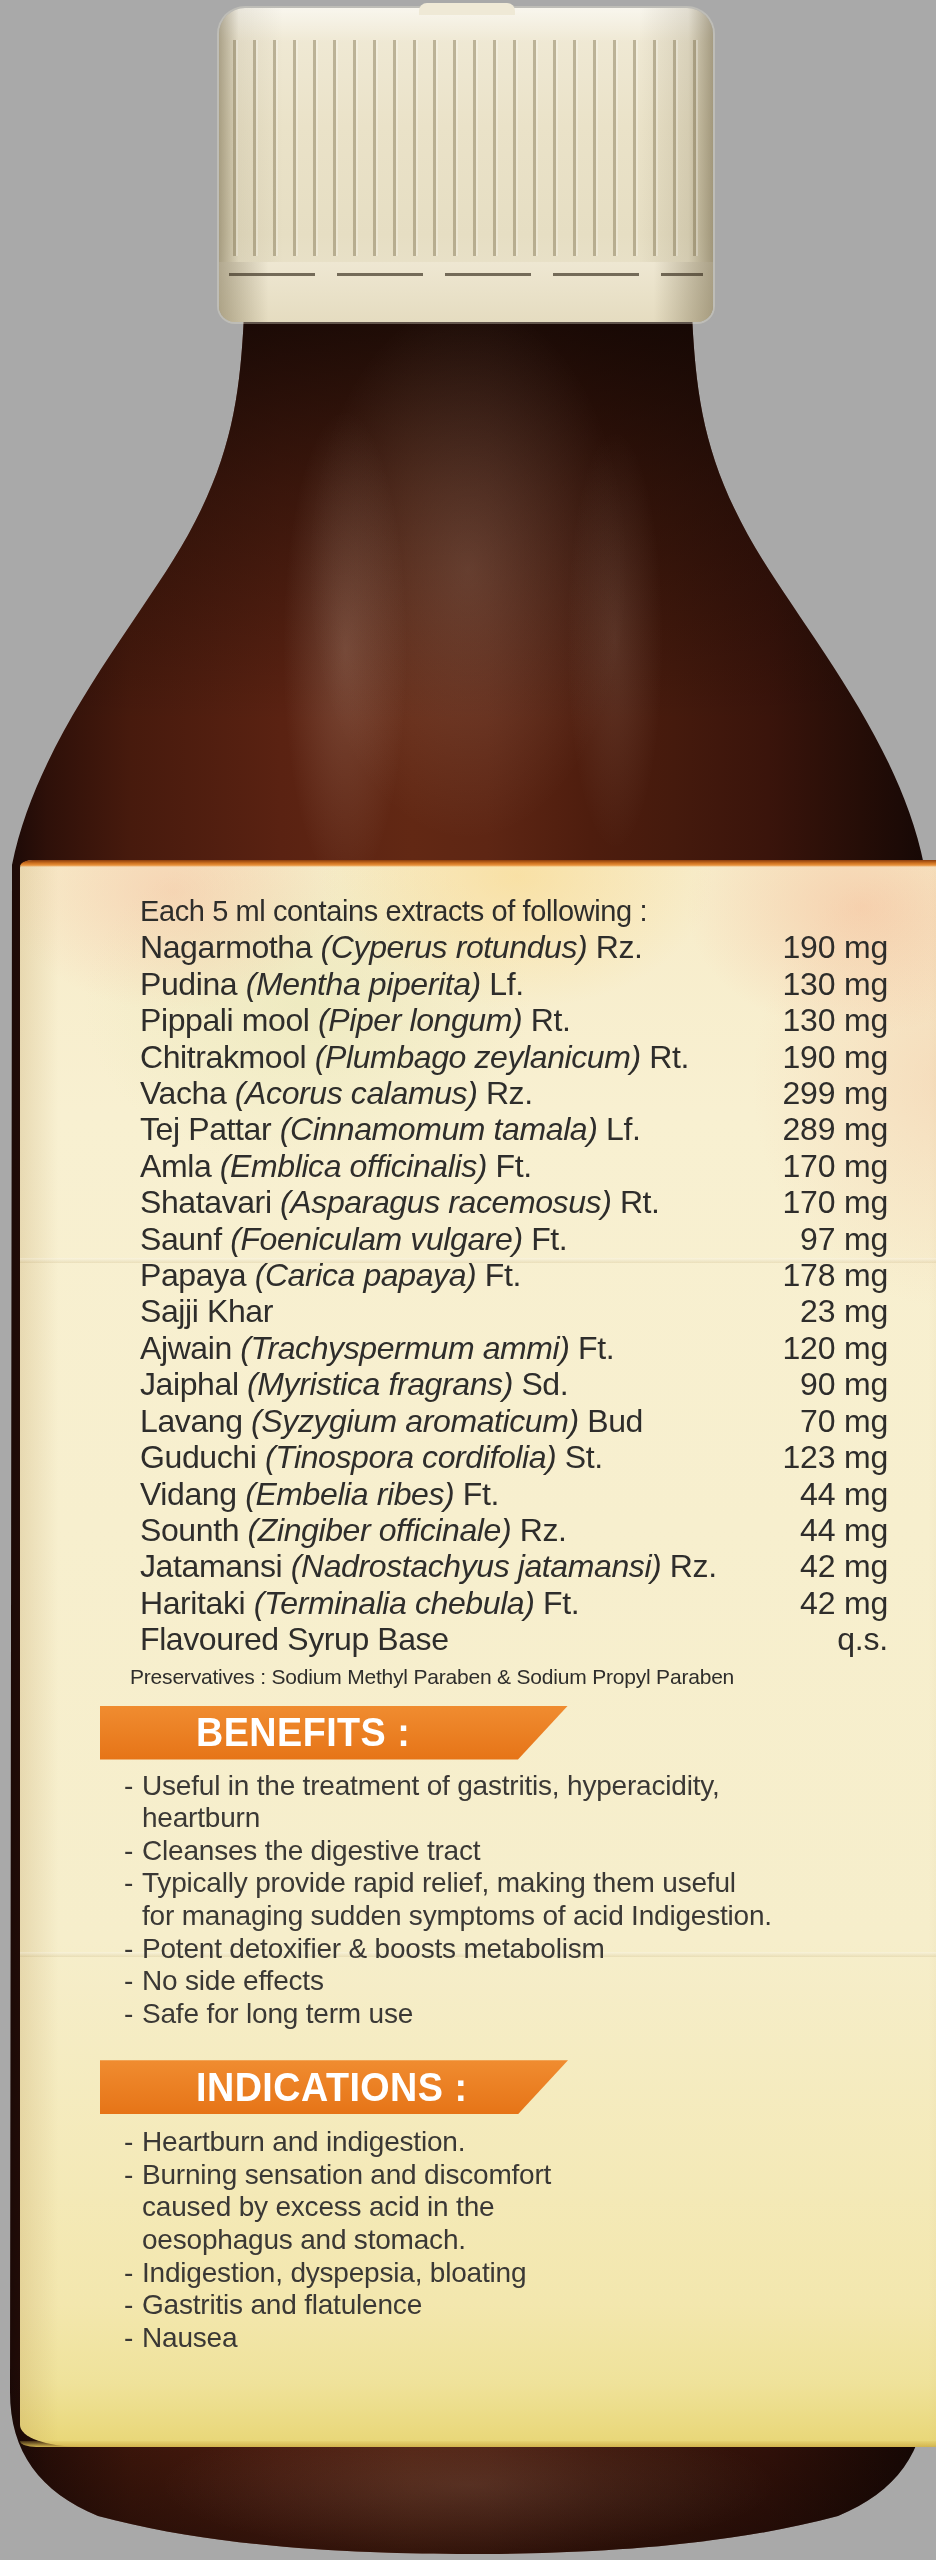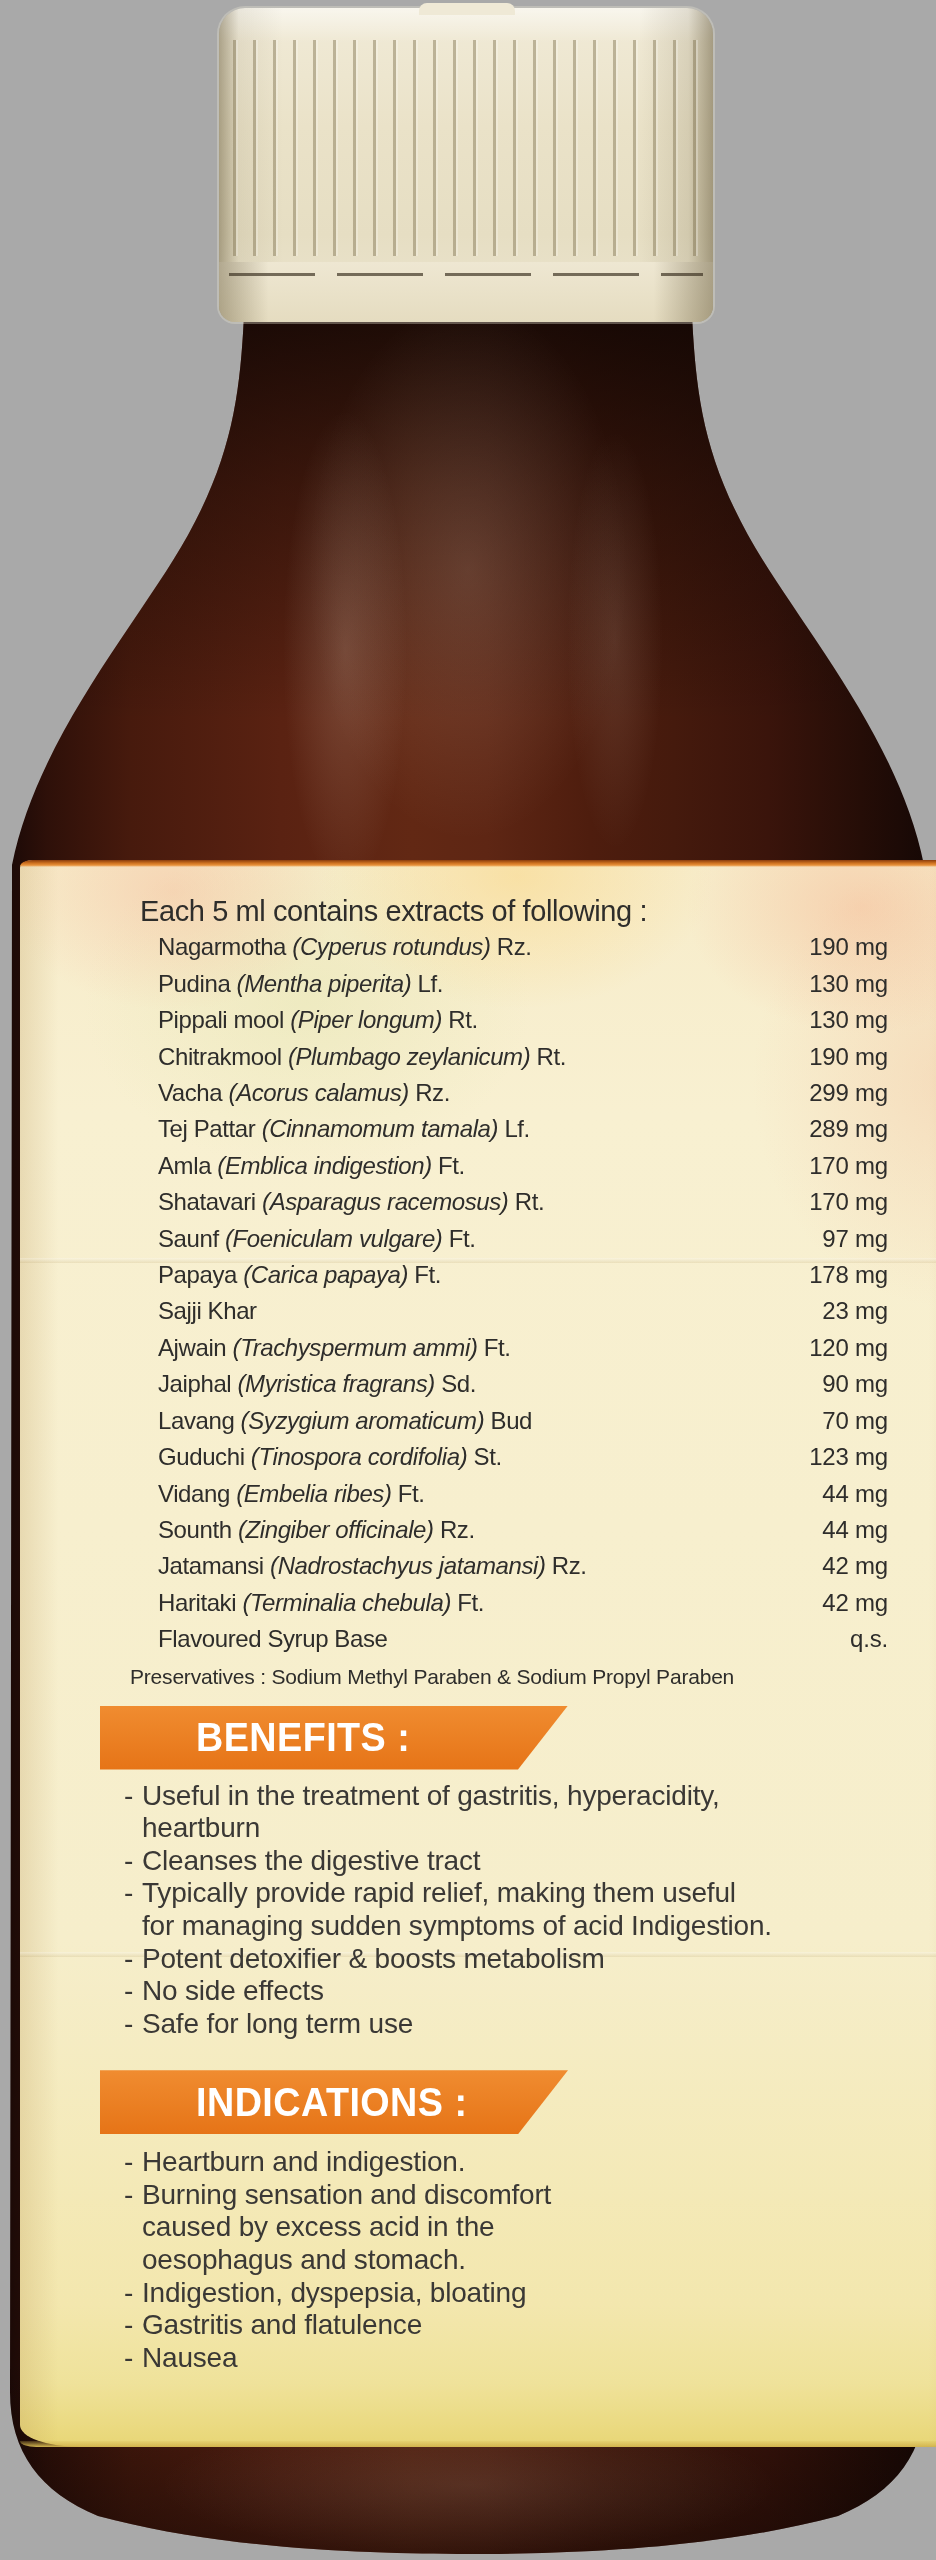--- a/index.html
+++ b/index.html
@@ -70,30 +70,30 @@
     background:linear-gradient(180deg, rgba(255,255,255,.65), rgba(150,118,48,.30));}
   .seam-1{top:398px;} .seam-2{top:1092px;}
   .label-inner{
     position:absolute;left:0;top:0;right:0;bottom:0;
     padding:33px 88px 0 120px;box-sizing:border-box;
     color:#2e2d2b;
   }
   .comp-header{font-size:29px;line-height:36.4px;letter-spacing:-0.4px;}
   .ing-row{
     display:flex;justify-content:space-between;align-items:baseline;
-    font-size:24px;line-height:36.4px;letter-spacing:-0.4px;white-space:nowrap;margin-left:18px;
+    font-size:32px;line-height:36.4px;letter-spacing:-0.4px;white-space:nowrap;
   }
   .ing-name i{font-style:italic;}
   .ing-amt{letter-spacing:-0.2px;text-align:center;}
   .preservatives{
     font-size:21px;line-height:30px;letter-spacing:-0.2px;
     margin:4px 0 0 -10px;white-space:nowrap;
   }
   .banner{
-    position:relative;margin:14px 0 0 -40px;width:468px;height:64px;
+    position:relative;margin:14px 0 0 -40px;width:468px;height:54px;
     background:linear-gradient(180deg,#f08c30 0%,#e67417 100%);
     clip-path:polygon(0 0,100% 0,calc(100% - 50px) 100%,0 100%);
     display:flex;align-items:center;padding-left:96px;box-sizing:border-box;text-align:center;
   }
   .banner-2{margin-top:30px;}
   .banner span{
     color:#ffffff;font-weight:bold;font-size:41px;letter-spacing:0.5px;
     transform:scaleX(.92);transform-origin:left center;white-space:nowrap;
   }
   .bullets{margin:10px 0 0 -16px;}
@@ -195,21 +195,21 @@
           </div>
           <div class="ing-row">
             <span class="ing-name">Vacha <i>(Acorus calamus)</i> Rz.</span>
             <span class="ing-amt">299 mg</span>
           </div>
           <div class="ing-row">
             <span class="ing-name">Tej Pattar <i>(Cinnamomum tamala)</i> Lf.</span>
             <span class="ing-amt">289 mg</span>
           </div>
           <div class="ing-row">
-            <span class="ing-name">Amla <i>(Emblica indigestion)</i> Ft.</span>
+            <span class="ing-name">Amla <i>(Emblica officinalis)</i> Ft.</span>
             <span class="ing-amt">170 mg</span>
           </div>
           <div class="ing-row">
             <span class="ing-name">Shatavari <i>(Asparagus racemosus)</i> Rt.</span>
             <span class="ing-amt">170 mg</span>
           </div>
           <div class="ing-row">
             <span class="ing-name">Saunf <i>(Foeniculam vulgare)</i> Ft.</span>
             <span class="ing-amt">97 mg</span>
           </div>

